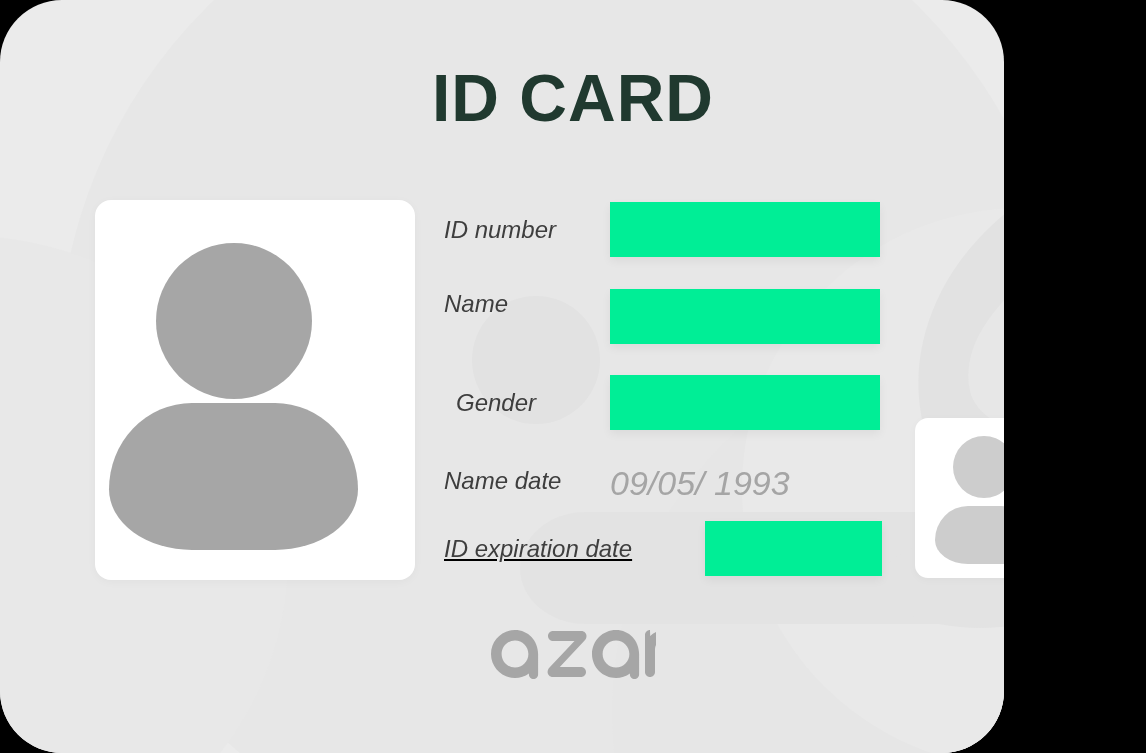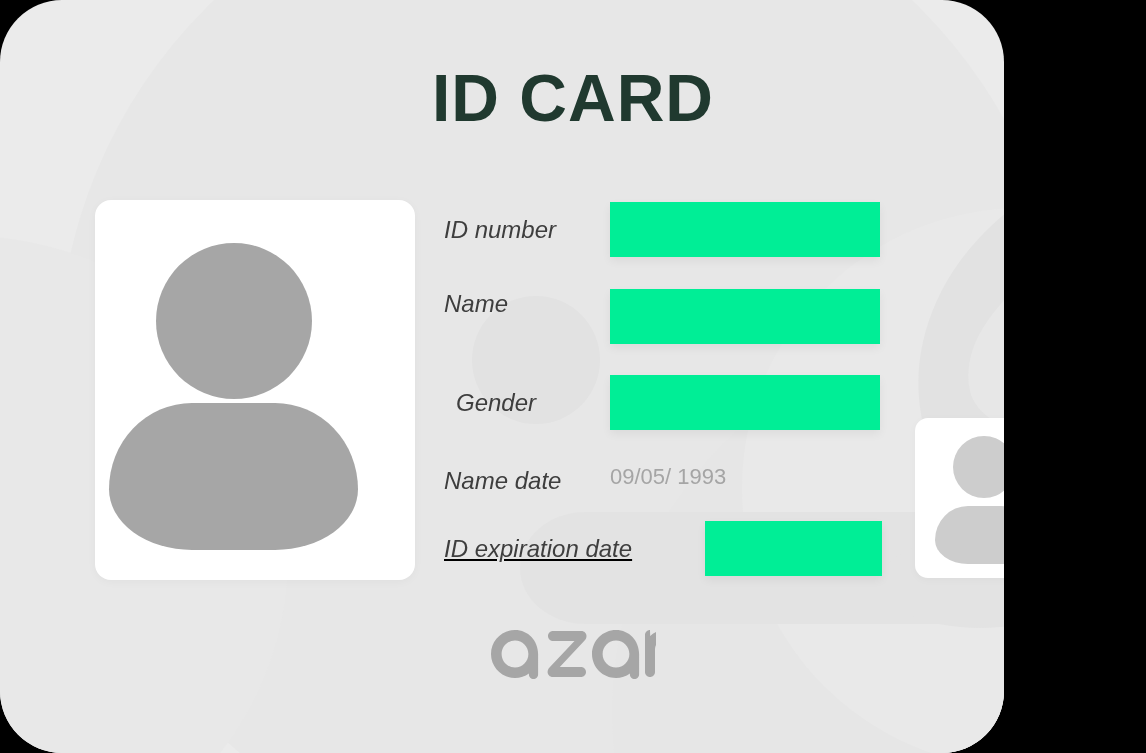--- a/index.html
+++ b/index.html
@@ -209,24 +209,25 @@
     white-space: nowrap;
     line-height: 1;
   }
   .field-bar {
     position: absolute;
     height: 55px;
     background: #00ee96;
     box-shadow: 0 4px 9px rgba(0,0,0,0.055);
   }
   .field-value {
-    font-size: 22px;
+    font-size: 34px;
     color: #a5a5a5;
     white-space: nowrap;
     line-height: 1;
+    font-style: italic;
   }
 
   #row-id-number   { left: 0;  top: 2px;   }
   #row-name        { left: 0;  top: 76px;  }
   #row-gender      { left: 0;  top: 175px; margin-left: 12px; }
   #row-birth-date  { left: 0;  top: 253px; }
   #row-expiration  { left: 0;  top: 321px; text-decoration: underline; }
 
   #bar-id-number   { left: 166px; top: 2px;   width: 270px; }
   #bar-name        { left: 166px; top: 89px;  width: 270px; }

